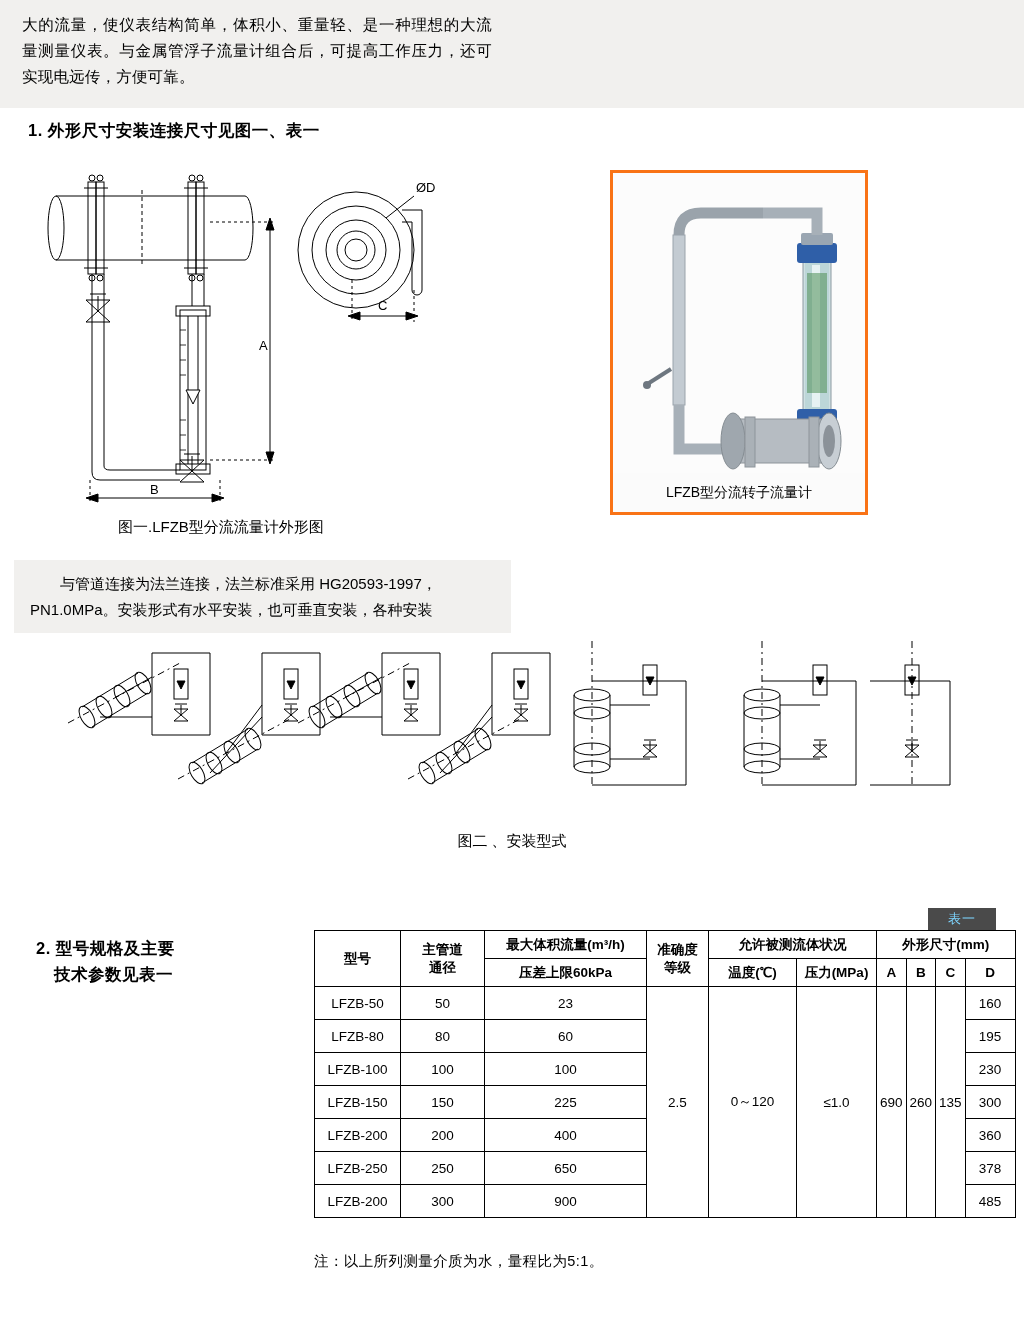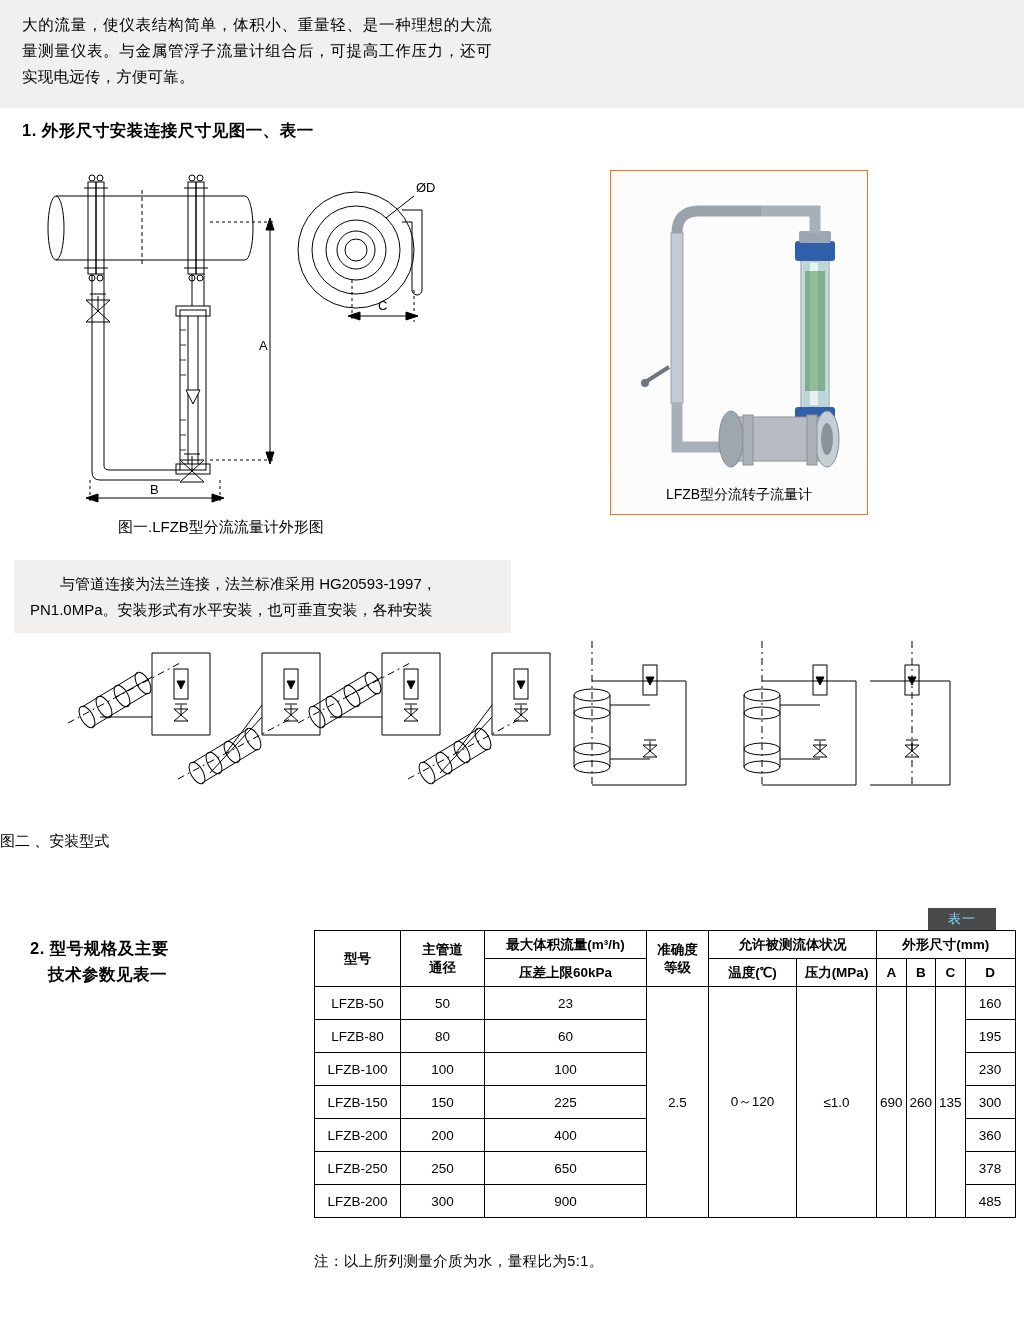--- a/index.html
+++ b/index.html
@@ -39,41 +39,42 @@
   }
   .intro-col p { margin: 0; }
   .indent { text-indent: 2em; }
 
   
   .sec-heading {
     position: absolute;
     font-size: 16.5px;
     font-weight: bold;
     letter-spacing: 0.5px;
+    margin-left: 6px;
   }
   #sec1 { left: 22px; top: 120px; }
 
   
   .fig1-wrap {
     position: absolute;
     left: 30px; top: 160px;
     width: 560px; height: 390px;
   }
   .fig1-caption {
     position: absolute;
     left: 118px; top: 518px;
     font-size: 15px;
   }
 
   
   .photo-box {
     position: absolute;
     left: 610px; top: 170px;
     width: 258px; height: 345px;
-    border: 1px solid #f97316;
+    border: 3px solid #f97316;
     background: #fbfbfb;
   }
   .photo-inner {
     position: absolute;
     left: 0; top: 0; right: 0; height: 300px;
     overflow: hidden;
   }
   .photo-caption {
     position: absolute;
     left: 0; right: 0; bottom: 10px;
@@ -97,20 +98,21 @@
 
   
   .fig2-wrap {
     position: absolute;
     left: 60px; top: 635px;
     width: 910px; height: 195px;
   }
   .fig2-caption {
     position: absolute;
     left: 0; right: 0; top: 832px;
+    text-align: center;
     font-size: 15px;
   }
 
   
   #sec2 {
     left: 30px; top: 935px;
     line-height: 26px;
   }
   #sec2 .l2 { display: block; padding-left: 18px; }
 

